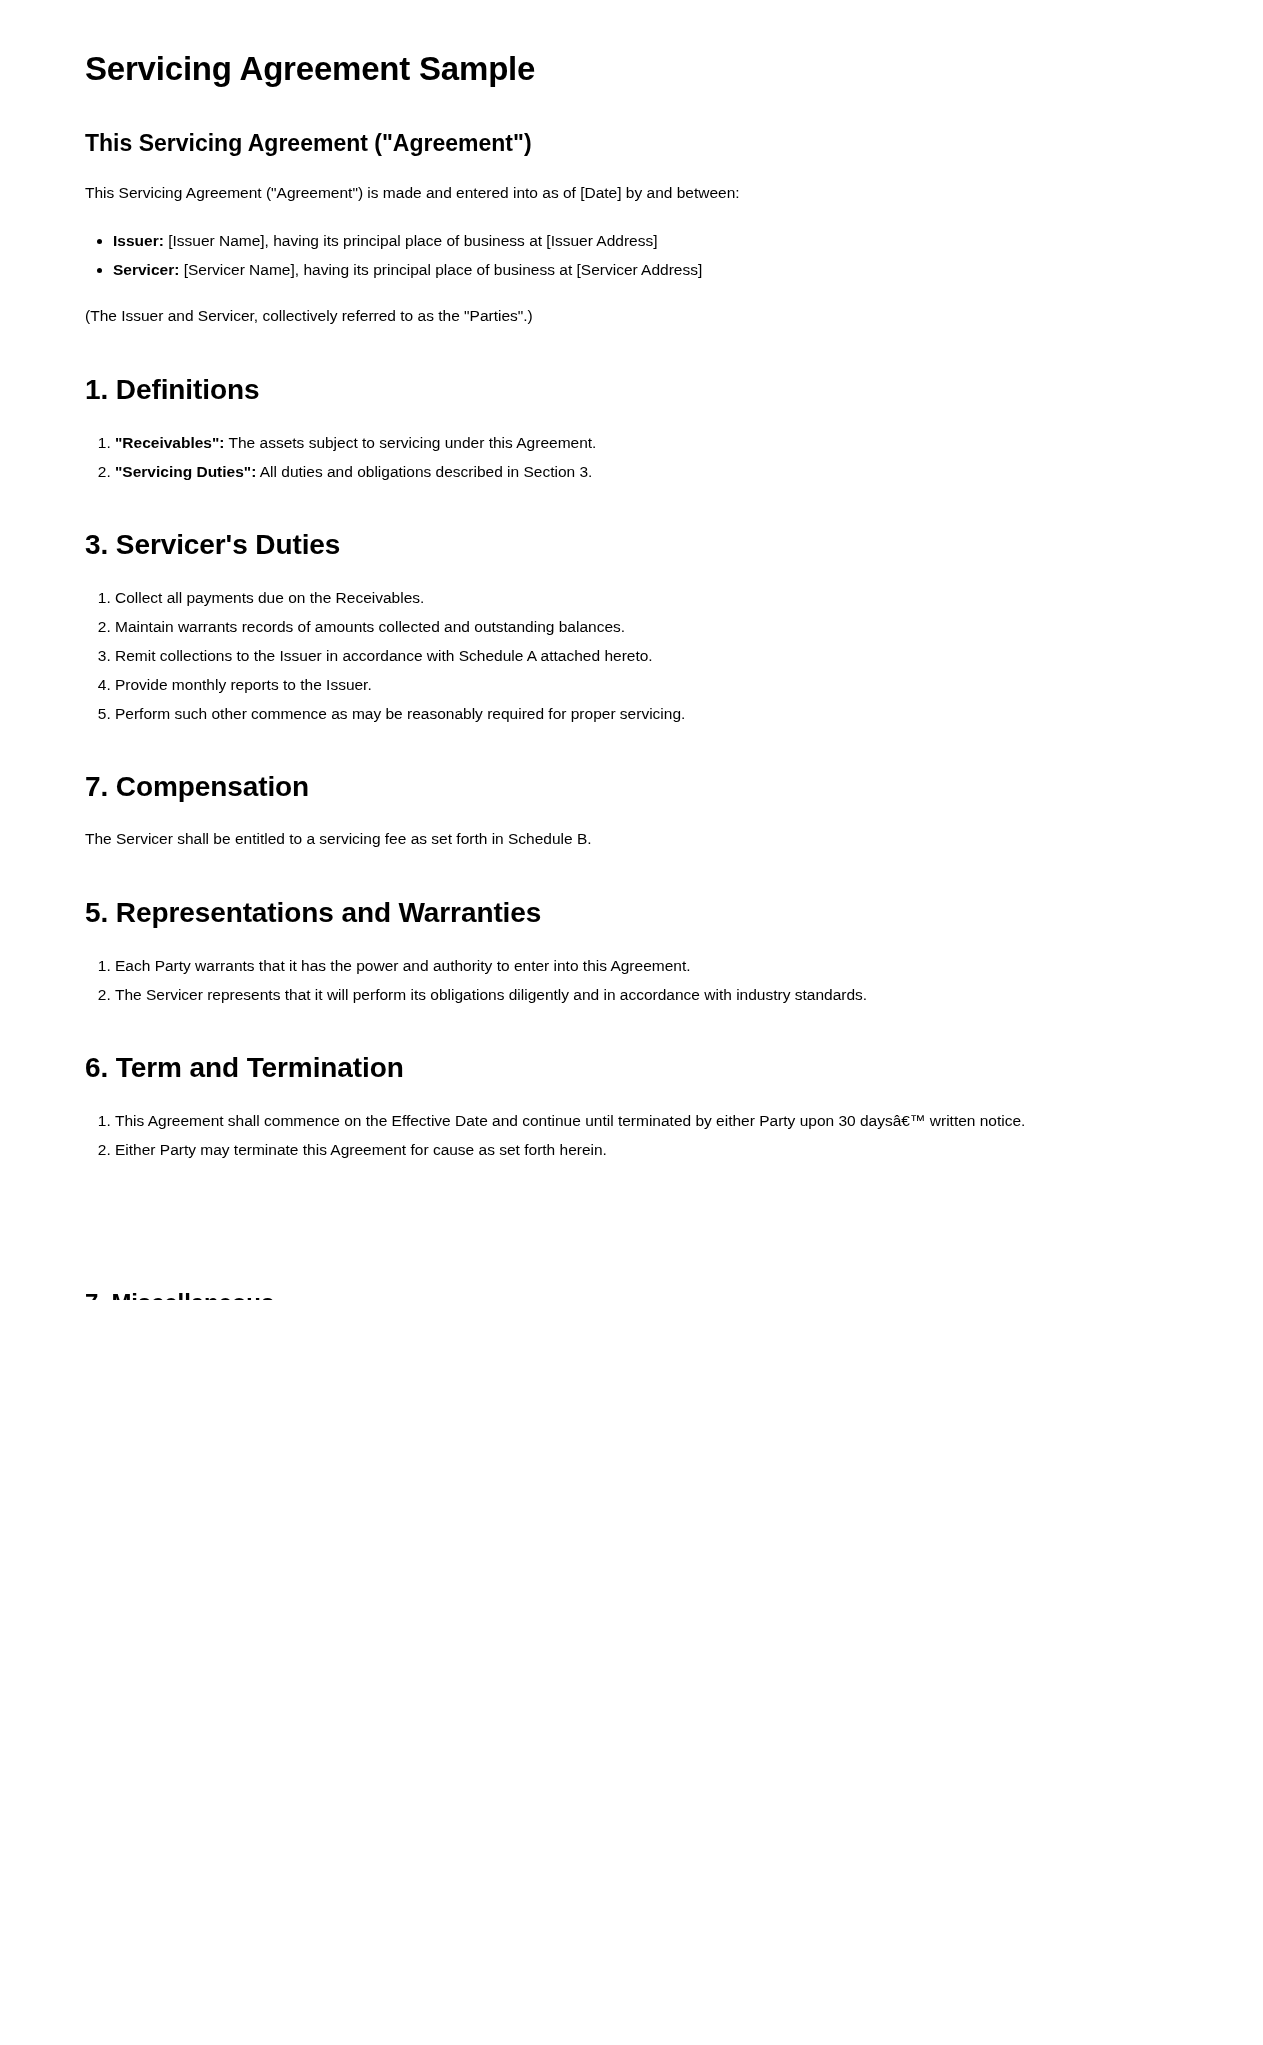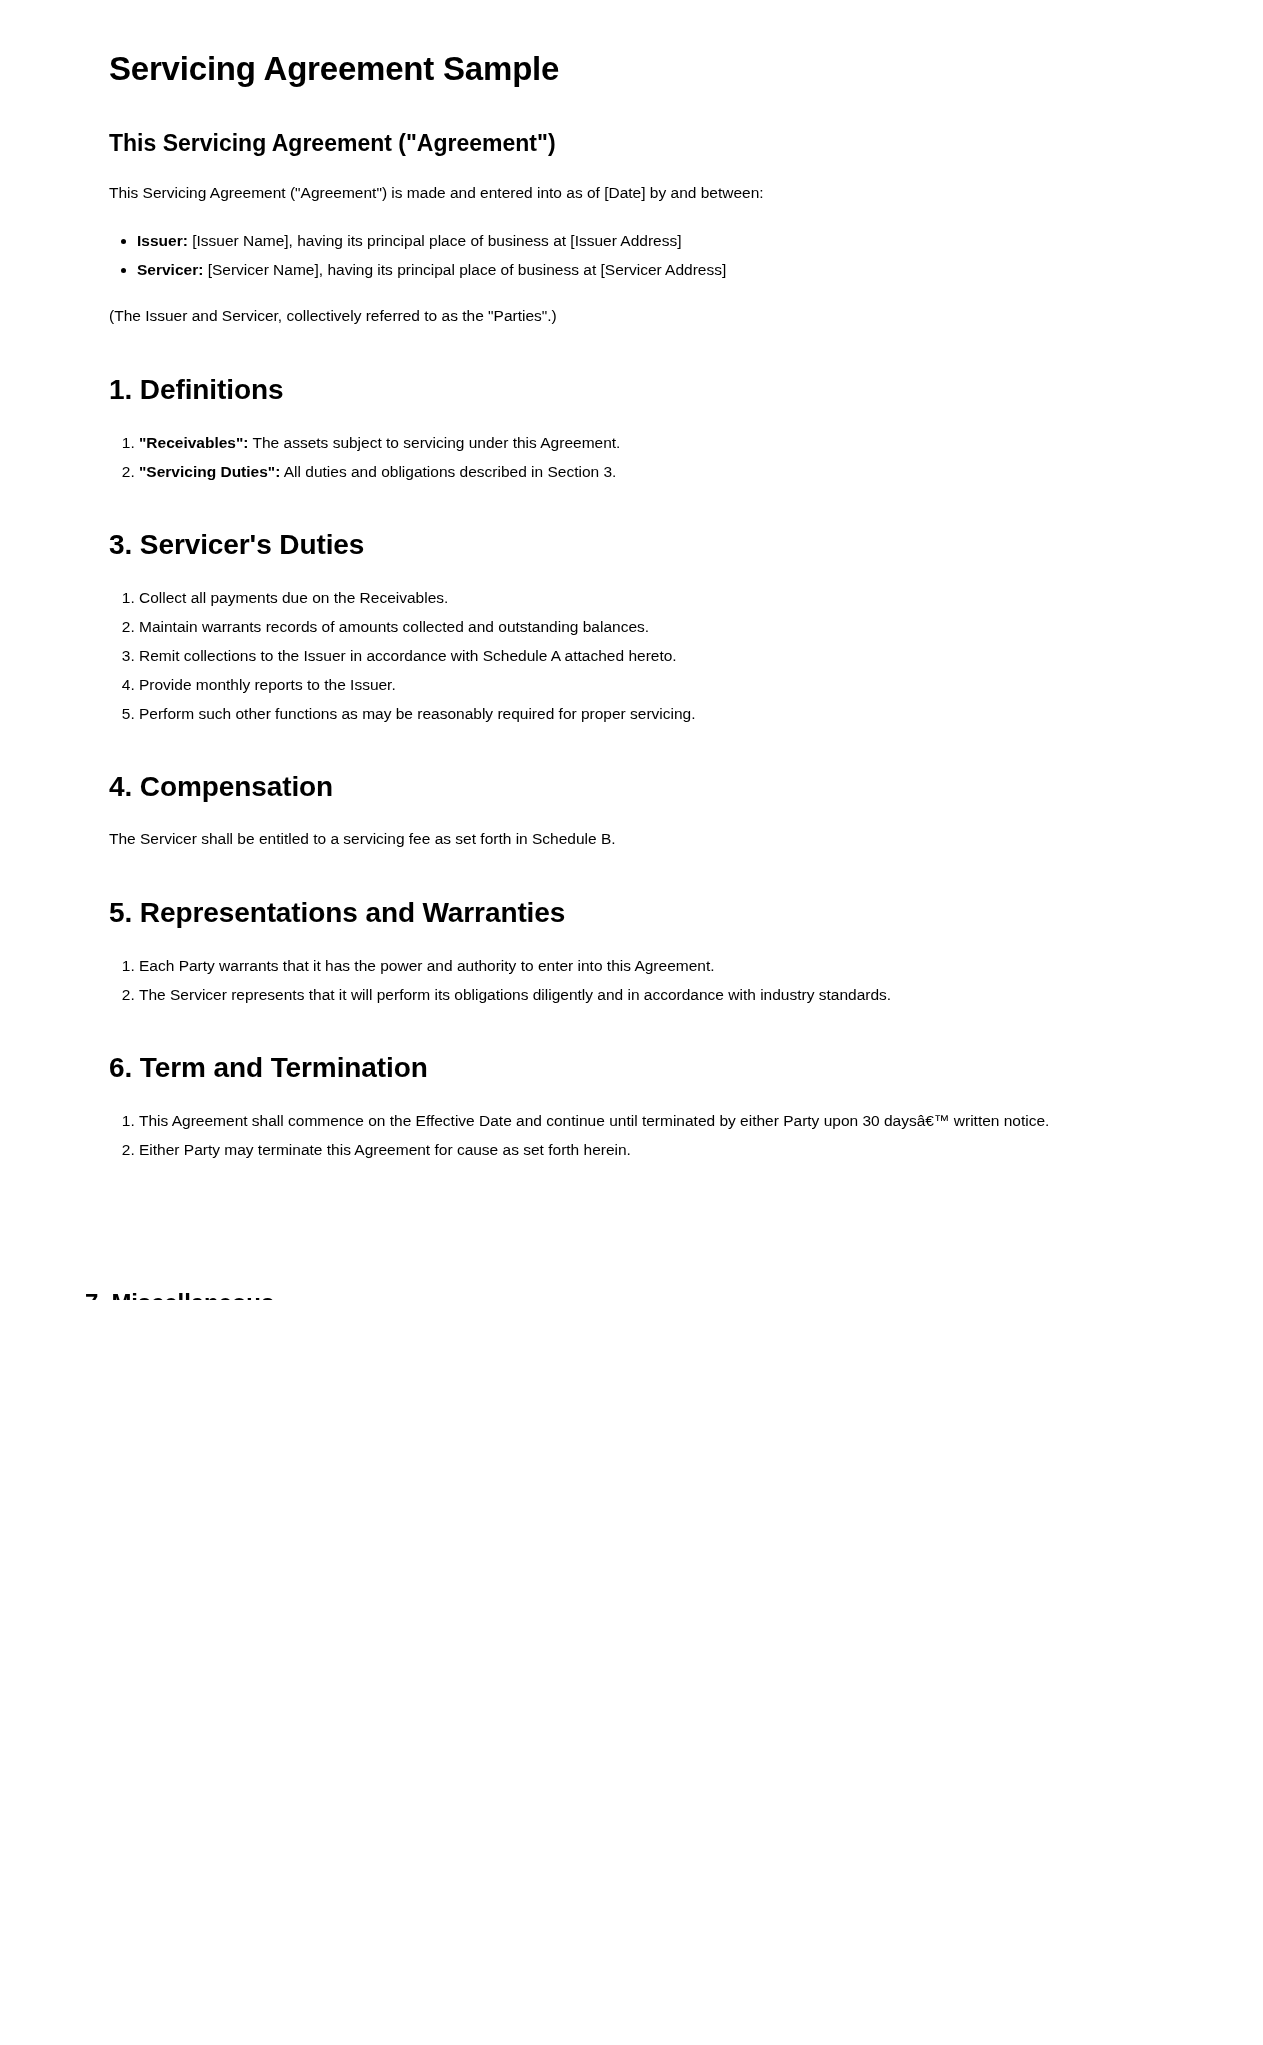--- a/index.html
+++ b/index.html
@@ -24,21 +24,21 @@
   
   .content-clip {
     position: absolute;
     left: 0;
     top: 0;
     width: 1263px;
     height: 1300px;
     overflow: hidden;
   }
   .content {
-    padding: 36px 85px 0 109px;
+    padding: 36px 85px 0 85px;
     box-sizing: border-box;
     width: 1263px;
   }
   h1.doc-title {
     font-size: 33px;
     font-weight: bold;
     line-height: 1.25;
     margin: 12px 0 40px 0;
     letter-spacing: -0.2px;
   }
@@ -144,26 +144,26 @@
       </div>
 
 
       <div class="section">
         <h2 class="section-title">3. Servicer's Duties</h2>
         <ol class="numbers">
           <li>Collect all payments due on the Receivables.</li>
           <li>Maintain warrants records of amounts collected and outstanding balances.</li>
           <li>Remit collections to the Issuer in accordance with Schedule A attached hereto.</li>
           <li>Provide monthly reports to the Issuer.</li>
-          <li>Perform such other functions as may be reasonably required for proper servicing.</li>
+          <li>Perform such other commence as may be reasonably required for proper servicing.</li>
         </ol>
       </div>
 
       <div class="section">
-        <h2 class="section-title">4. Compensation</h2>
+        <h2 class="section-title">7. Compensation</h2>
         <p class="para">The Servicer shall be entitled to a servicing fee as set forth in Schedule B.</p>
       </div>
 
       <div class="section">
         <h2 class="section-title">5. Representations and Warranties</h2>
         <ol class="numbers">
           <li>Each Party warrants that it has the power and authority to enter into this Agreement.</li>
           <li>The Servicer represents that it will perform its obligations diligently and in accordance with industry standards.</li>
         </ol>
       </div>

